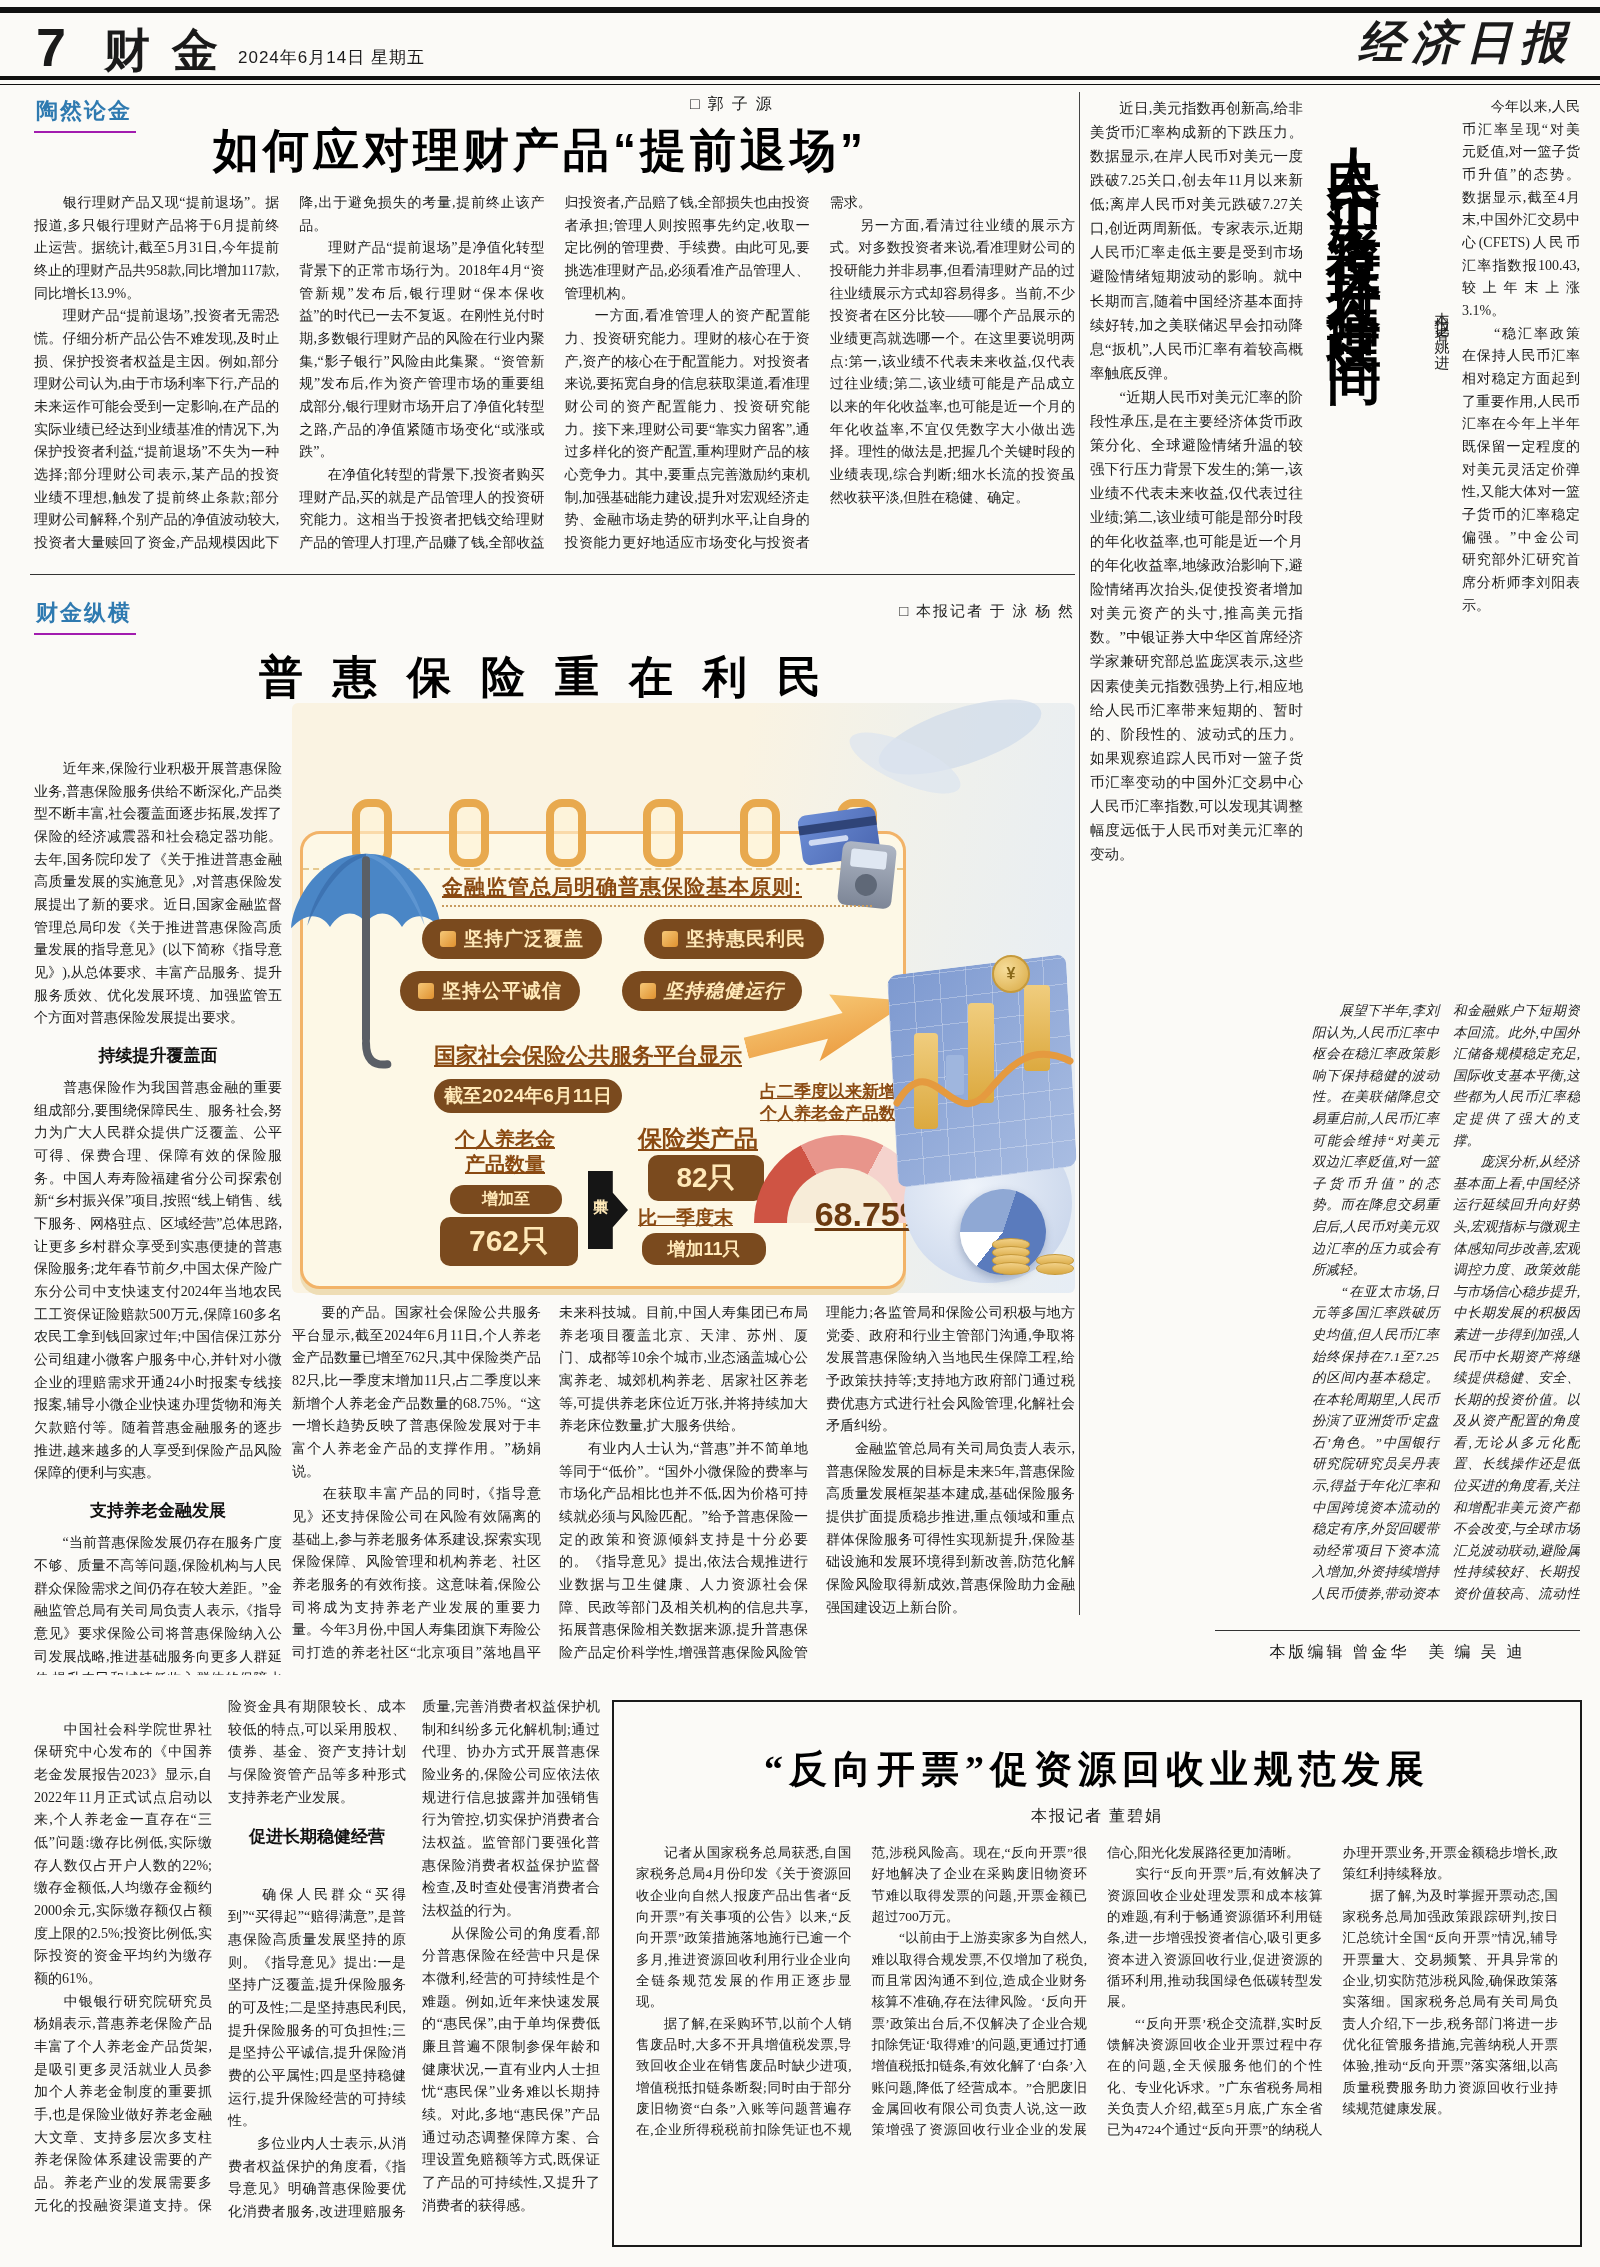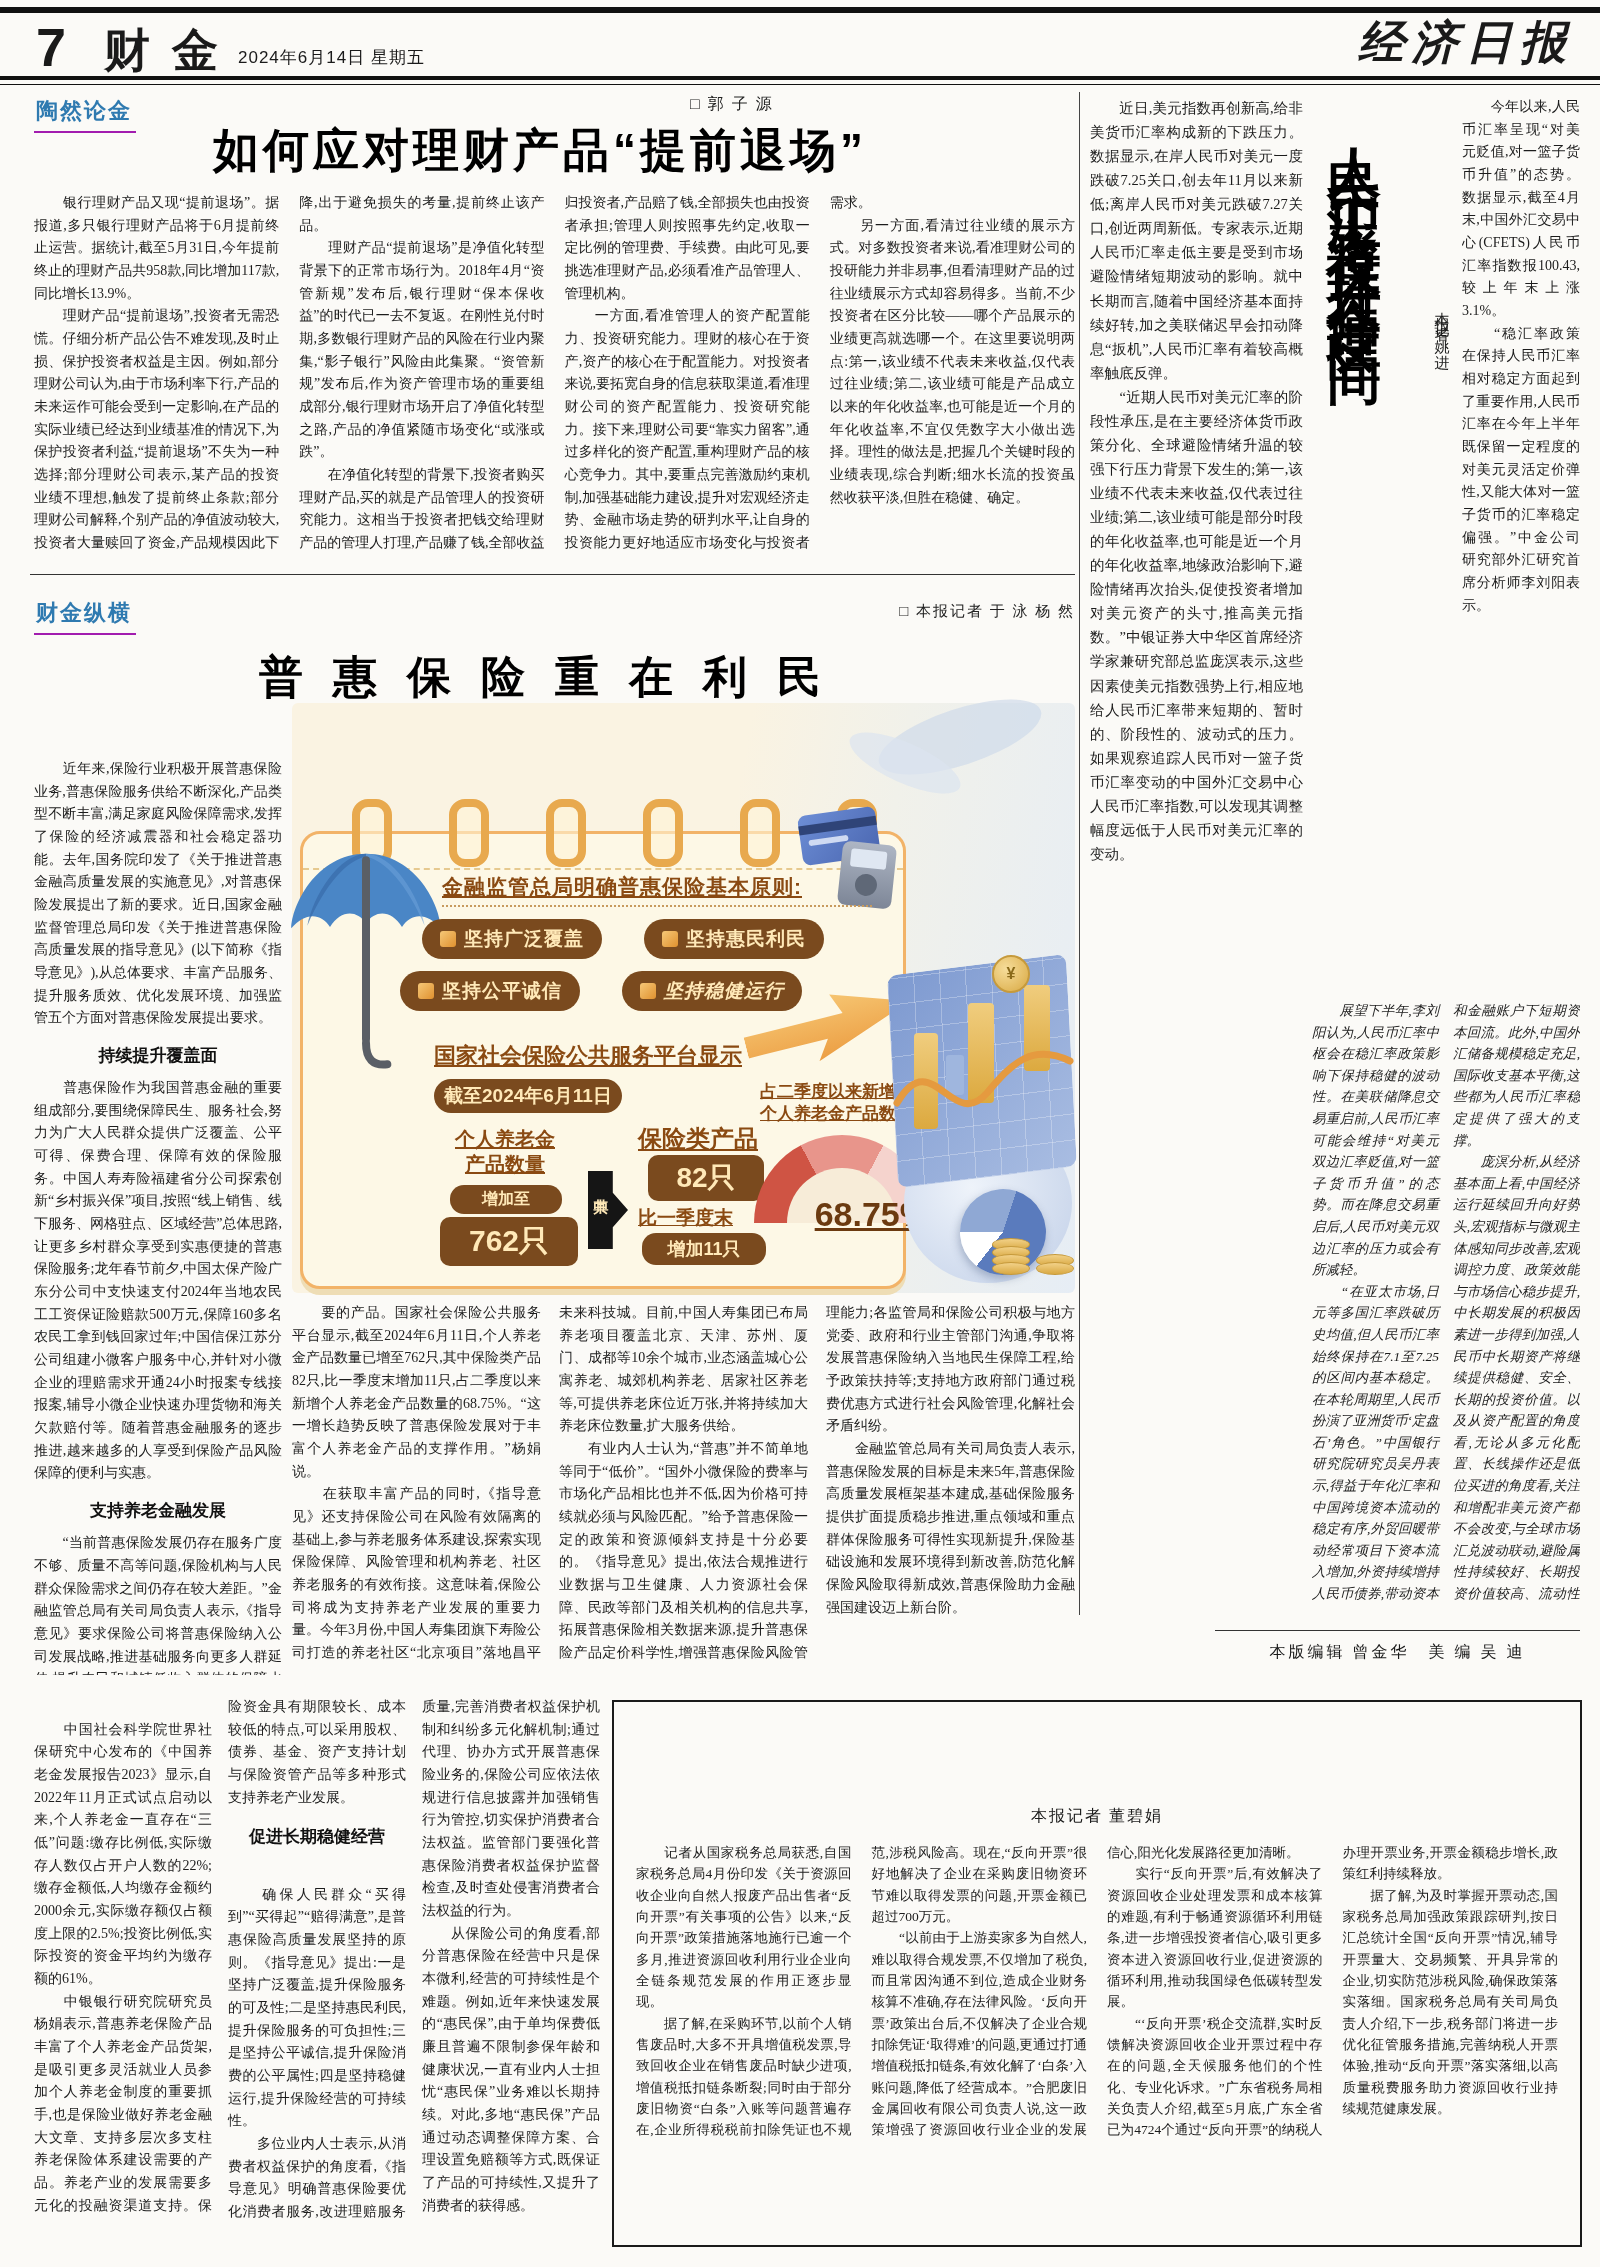--- a/index.html
+++ b/index.html
@@ -92,21 +92,21 @@
     <div class="rule" style="left:1215px;top:1630px;width:365px;height:1px;background:#333;"></div>
     <div class="abs" style="left:1215px;top:1642px;width:365px;text-align:center;font-size:16px;letter-spacing:3px;">本版编辑 曾金华　美 编 吴 迪</div>
   </section>
 
   <section>
     <div class="blue-label" style="left:34px;top:598px;">财金纵横</div>
     <div class="abs byline" style="left:700px;top:602px;width:375px;text-align:right;font-size:15px;">□ 本报记者 于 泳 杨 然</div>
     <div class="abs headline-2" style="left:80px;top:648px;width:950px;">普惠保险重在利民</div>
 
     <div class="abs" style="left:34px;top:758px;width:248px;height:917px;overflow:hidden;">
-      <div class="body-text">　　近年来,保险行业积极开展普惠保险业务,普惠保险服务供给不断深化,产品类型不断丰富,满足家庭风险保障需求,发挥了保险的经济减震器和社会稳定器功能。去年,国务院印发了《关于推进普惠金融高质量发展的实施意见》,对普惠保险发展提出了新的要求。近日,国家金融监督管理总局印发《关于推进普惠保险高质量发展的指导意见》(以下简称《指导意见》),从总体要求、丰富产品服务、提升服务质效、优化发展环境、加强监管五个方面对普惠保险发展提出要求。</div>
+      <div class="body-text">　　近年来,保险行业积极开展普惠保险业务,普惠保险服务供给不断深化,产品类型不断丰富,社会覆盖面逐步拓展,发挥了保险的经济减震器和社会稳定器功能。去年,国务院印发了《关于推进普惠金融高质量发展的实施意见》,对普惠保险发展提出了新的要求。近日,国家金融监督管理总局印发《关于推进普惠保险高质量发展的指导意见》(以下简称《指导意见》),从总体要求、丰富产品服务、提升服务质效、优化发展环境、加强监管五个方面对普惠保险发展提出要求。</div>
       <div class="subhead">持续提升覆盖面</div>
       <div class="body-text">　　普惠保险作为我国普惠金融的重要组成部分,要围绕保障民生、服务社会,努力为广大人民群众提供广泛覆盖、公平可得、保费合理、保障有效的保险服务。中国人寿寿险福建省分公司探索创新“乡村振兴保”项目,按照“线上销售、线下服务、网格驻点、区域经营”总体思路,让更多乡村群众享受到实惠便捷的普惠保险服务;龙年春节前夕,中国太保产险广东分公司中支快速支付2024年当地农民工工资保证险赔款500万元,保障160多名农民工拿到钱回家过年;中国信保江苏分公司组建小微客户服务中心,并针对小微企业的理赔需求开通24小时报案专线接报案,辅导小微企业快速办理货物和海关欠款赔付等。随着普惠金融服务的逐步推进,越来越多的人享受到保险产品风险保障的便利与实惠。</div>
       <div class="subhead">支持养老金融发展</div>
       <div class="body-text">　　“当前普惠保险发展仍存在服务广度不够、质量不高等问题,保险机构与人民群众保险需求之间仍存在较大差距。”金融监管总局有关司局负责人表示,《指导意见》要求保险公司将普惠保险纳入公司发展战略,推进基础服务向更多人群延伸;提升农民和城镇低收入群体的保障水平,加大对老年人、妇女、儿童、残疾人、慢性病人群、特殊职业和新市民等群体的保障力度;提高小微企业、个体工商户和新型农业经营主体等的抗风险能力;大力发展农业保险和养老保险,积极参与应对自然灾害、事故灾难、公共卫生、校园安全、道路安全等突发事件;开展风险减量服务,有效提升多灾因的保障能力;积极发展医疗责任险、医疗意外险和疫苗接种等相关保险;适应人口政策调整带来的变化,积极发展生育、儿童等保险,满足家庭风险保障需求。</div>
     </div>
 
     <div class="info">
 
       <div class="abs" style="right:30px;top:6px;width:170px;height:56px;background:#ccd8ea;opacity:.65;border-radius:50%;transform:rotate(-18deg);"></div>
       <div class="abs" style="right:110px;top:40px;width:120px;height:40px;background:#dbe4f0;opacity:.7;border-radius:50%;transform:rotate(24deg);"></div>
@@ -218,20 +218,21 @@
 　　中银银行研究院研究员杨娟表示,普惠养老保险产品丰富了个人养老金产品货架,是吸引更多灵活就业人员参加个人养老金制度的重要抓手,也是保险业做好养老金融大文章、支持多层次多支柱养老保险体系建设需要的产品。养老产业的发展需要多元化的投融资渠道支持。保险资金具有期限较长、成本较低的特点,可以采用股权、债券、基金、资产支持计划与保险资管产品等多种形式支持养老产业发展。</span>
         <div class="subhead">促进长期稳健经营</div>
         <span>　　确保人民群众“买得到”“买得起”“赔得满意”,是普惠保险高质量发展坚持的原则。《指导意见》提出:一是坚持广泛覆盖,提升保险服务的可及性;二是坚持惠民利民,提升保险服务的可负担性;三是坚持公平诚信,提升保险消费的公平属性;四是坚持稳健运行,提升保险经营的可持续性。
 　　多位业内人士表示,从消费者权益保护的角度看,《指导意见》明确普惠保险要优化消费者服务,改进理赔服务质量,完善消费者权益保护机制和纠纷多元化解机制;通过代理、协办方式开展普惠保险业务的,保险公司应依法依规进行信息披露并加强销售行为管控,切实保护消费者合法权益。监管部门要强化普惠保险消费者权益保护监督检查,及时查处侵害消费者合法权益的行为。
 　　从保险公司的角度看,部分普惠保险在经营中只是保本微利,经营的可持续性是个难题。例如,近年来快速发展的“惠民保”,由于单均保费低廉且普遍不限制参保年龄和健康状况,一直有业内人士担忧“惠民保”业务难以长期持续。对此,多地“惠民保”产品通过动态调整保障方案、合理设置免赔额等方式,既保证了产品的可持续性,又提升了消费者的获得感。</span>
       </div>
     </div>
   </section>
 
   <section class="boxed" style="left:612px;top:1700px;width:966px;height:543px;">
+    <div class="abs headline-3" style="left:20px;top:42px;width:926px;">“反向开票”促资源回收业规范发展</div>
     <div class="abs" style="left:20px;top:104px;width:926px;text-align:center;font-size:16px;letter-spacing:2px;">本报记者 董碧娟</div>
     <div class="abs body-text cols-4" style="left:22px;top:140px;width:922px;height:384px;font-size:13.5px;line-height:1.58;">　　记者从国家税务总局获悉,自国家税务总局4月份印发《关于资源回收企业向自然人报废产品出售者“反向开票”有关事项的公告》以来,“反向开票”政策措施落地施行已逾一个多月,推进资源回收利用行业企业向全链条规范发展的作用正逐步显现。
 　　据了解,在采购环节,以前个人销售废品时,大多不开具增值税发票,导致回收企业在销售废品时缺少进项,增值税抵扣链条断裂;同时由于部分废旧物资“白条”入账等问题普遍存在,企业所得税税前扣除凭证也不规范,涉税风险高。现在,“反向开票”很好地解决了企业在采购废旧物资环节难以取得发票的问题,开票金额已超过700万元。
 　　“以前由于上游卖家多为自然人,难以取得合规发票,不仅增加了税负,而且常因沟通不到位,造成企业财务核算不准确,存在法律风险。‘反向开票’政策出台后,不仅解决了企业合规扣除凭证‘取得难’的问题,更通过打通增值税抵扣链条,有效化解了‘白条’入账问题,降低了经营成本。”合肥废旧金属回收有限公司负责人说,这一政策增强了资源回收行业企业的发展信心,阳光化发展路径更加清晰。
 　　实行“反向开票”后,有效解决了资源回收企业处理发票和成本核算的难题,有利于畅通资源循环利用链条,进一步增强投资者信心,吸引更多资本进入资源回收行业,促进资源的循环利用,推动我国绿色低碳转型发展。
 　　“‘反向开票’税企交流群,实时反馈解决资源回收企业开票过程中存在的问题,全天候服务他们的个性化、专业化诉求。”广东省税务局相关负责人介绍,截至5月底,广东全省已为4724个通过“反向开票”的纳税人办理开票业务,开票金额稳步增长,政策红利持续释放。
 　　据了解,为及时掌握开票动态,国家税务总局加强政策跟踪研判,按日汇总统计全国“反向开票”情况,辅导开票量大、交易频繁、开具异常的企业,切实防范涉税风险,确保政策落实落细。国家税务总局有关司局负责人介绍,下一步,税务部门将进一步优化征管服务措施,完善纳税人开票体验,推动“反向开票”落实落细,以高质量税费服务助力资源回收行业持续规范健康发展。</div>
   </section>
 
 </div>

